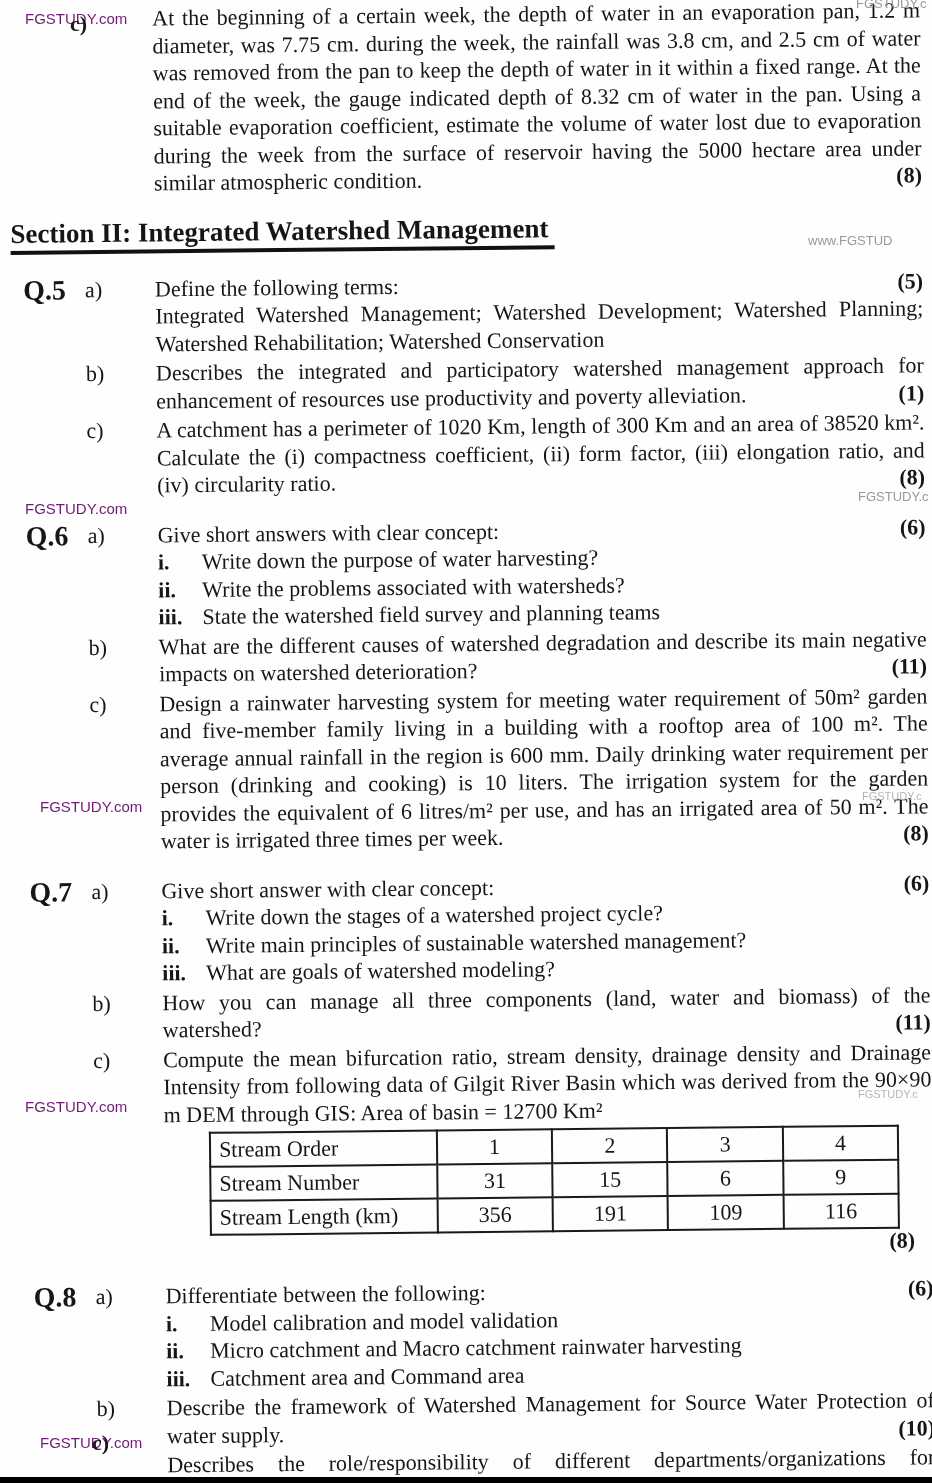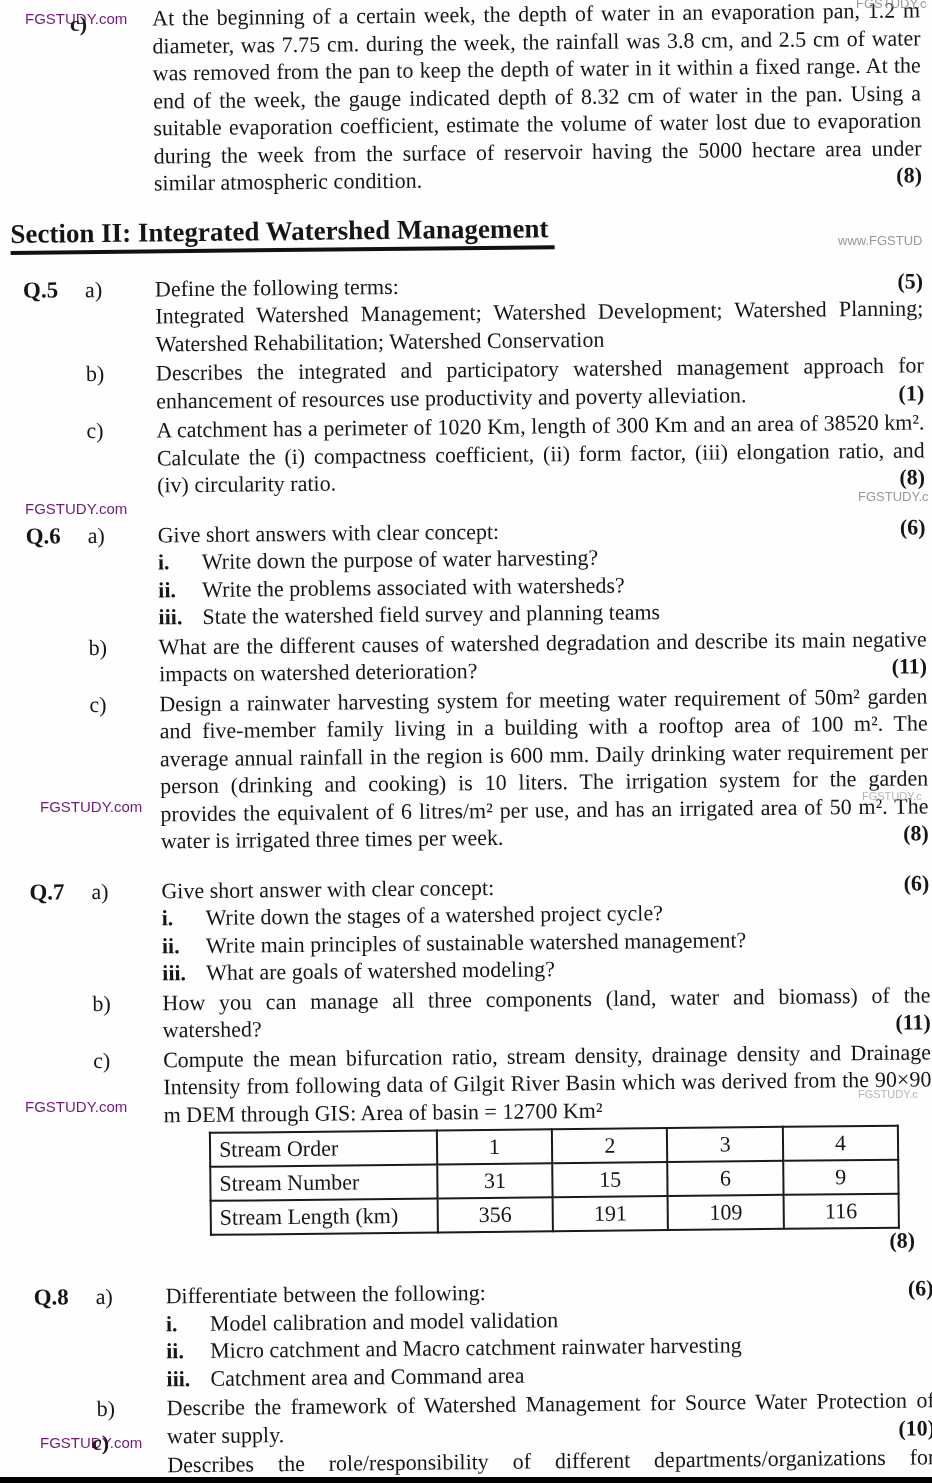--- a/index.html
+++ b/index.html
@@ -8,21 +8,21 @@
     background:#fefefe;color:#161616;
     font-family:"Liberation Serif", serif;
   }
   
   .scan{
     position:absolute;left:0;top:0;width:932px;
     transform:rotate(-0.6deg);transform-origin:0 0;
     padding-top:6px;
   }
   .prow{display:flex;align-items:flex-start;}
-  .qnum{width:62px;padding-left:20px;font-weight:700;font-size:23px;line-height:27.5px;flex:none;}
+  .qnum{width:62px;padding-left:20px;font-weight:700;font-size:28px;line-height:27.5px;flex:none;}
   .plabel{width:70px;font-size:22px;line-height:27.5px;flex:none;}
   .ptext{flex:1;margin-right:12px;font-size:22px;line-height:27.5px;text-align:justify;}
   .lead{display:block;}
   .body{display:block;}
   .marks{float:right;font-weight:700;margin-left:10px;}
   .item{display:block;}
   .inum{display:inline-block;width:44px;font-weight:700;}
   .qblock{margin-top:22px;}
   .part{margin-bottom:2px;}
   .section{margin:20px 0 0 8px;}
@@ -204,21 +204,21 @@
       </div>
     </div>
   </div>
 
 </div>
 
 <div>
   <span class="wm" style="left:25px;top:10px;">FGSTUDY.com</span>
   <span class="clabel" style="left:70px;top:11px;">c)</span>
   <span class="wm small" style="left:856px;top:-4px;">FGSTUDY.c</span>
-  <span class="wm small" style="left:838px;top:233px;">www.FGSTUD</span>
+  <span class="wm small" style="left:808px;top:233px;">www.FGSTUD</span>
   <span class="wm" style="left:25px;top:500px;">FGSTUDY.com</span>
   <span class="wm small" style="left:858px;top:489px;">FGSTUDY.c</span>
   <span class="wm" style="left:40px;top:798px;">FGSTUDY.com</span>
   <span class="wm faint" style="left:862px;top:790px;">FGSTUDY.c</span>
   <span class="wm" style="left:25px;top:1098px;">FGSTUDY.com</span>
   <span class="wm faint" style="left:858px;top:1088px;">FGSTUDY.c</span>
   <span class="wm" style="left:40px;top:1434px;">FGSTUDY.com</span>
   <span class="clabel" style="left:92px;top:1430px;">c)</span>
 </div>
 

